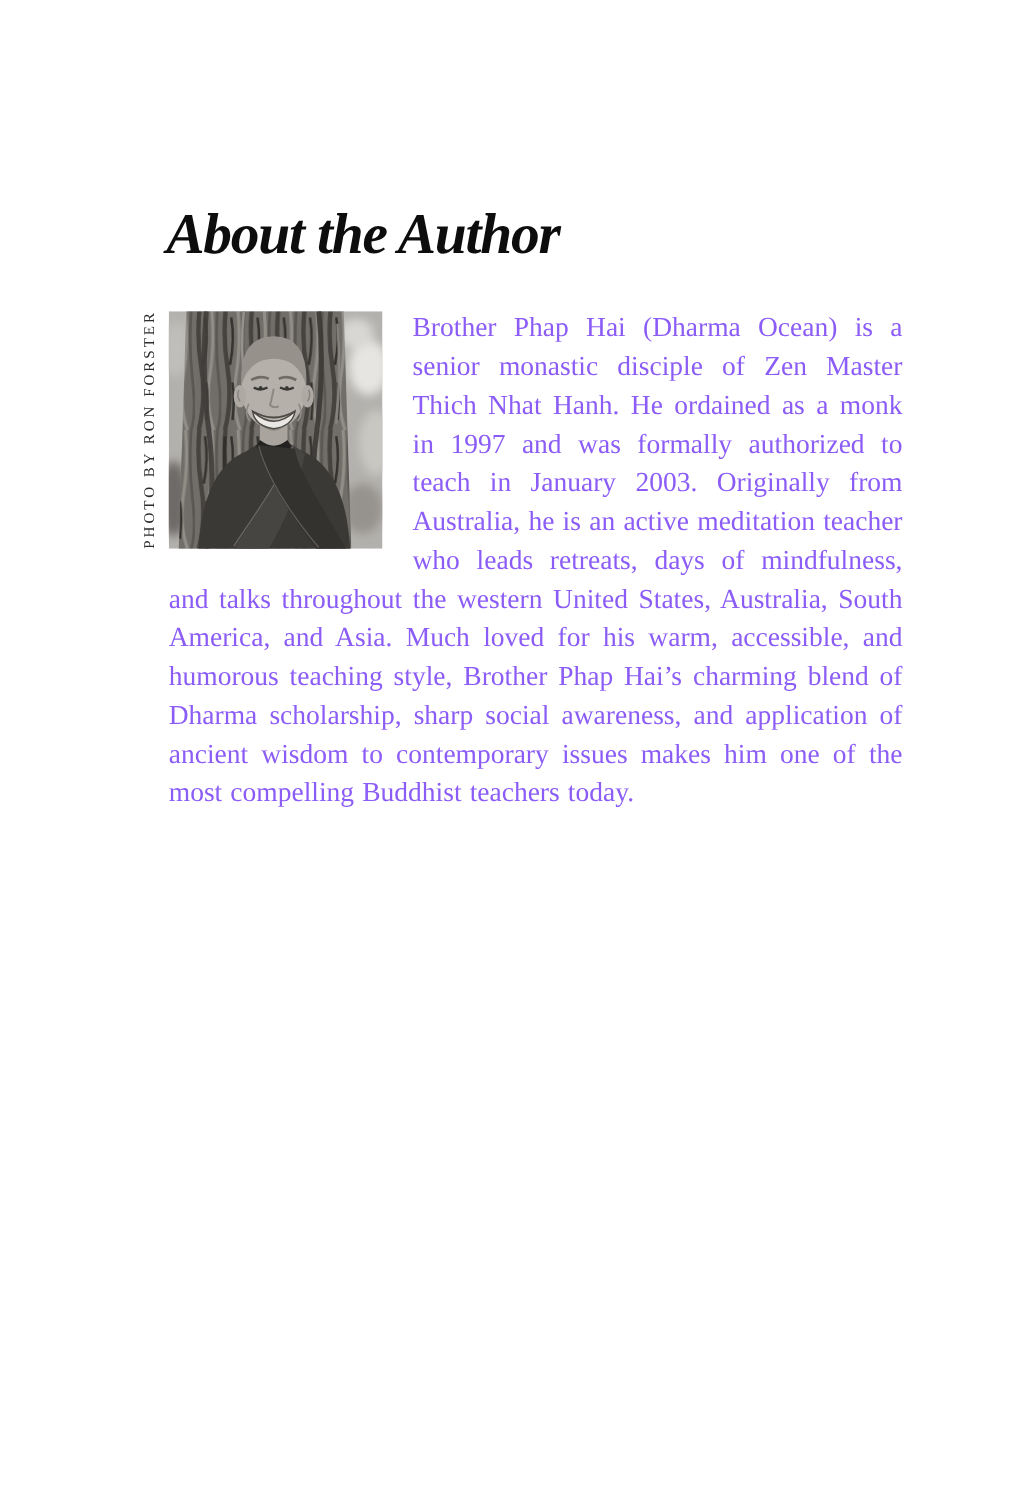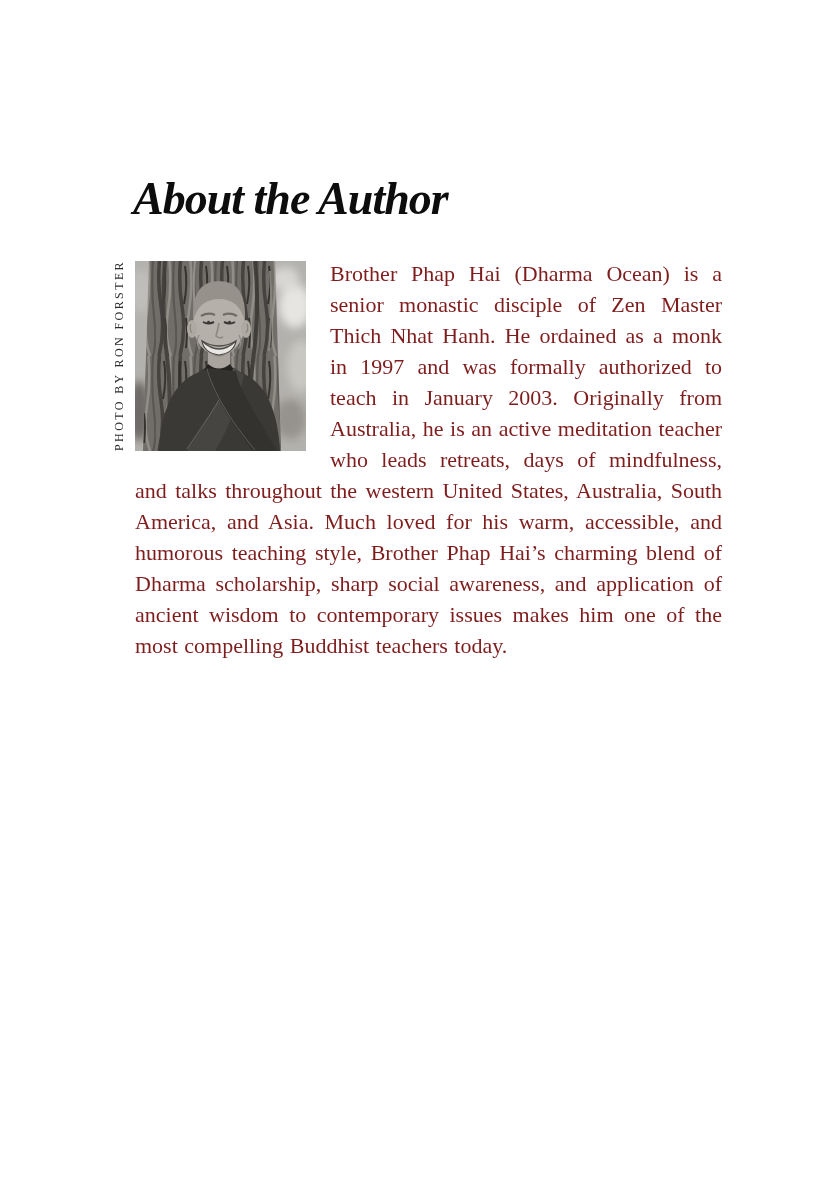--- a/index.html
+++ b/index.html
@@ -13,21 +13,21 @@
     width: 825px;
     height: 1200px;
     background: #ffffff;
     box-sizing: border-box;
     padding: 160px 103px 0 135px;
     overflow: hidden;
     font-family: "Liberation Serif", serif;
   }
 
   .page-title {
-    margin: 12px 0 32px -2px;
+    margin: 0 0 32px -2px;
     font-family: "Liberation Serif", serif;
     font-style: italic;
     font-weight: 700;
     font-size: 46px;
     line-height: 54px;
     letter-spacing: -1px;
     color: #0d0d0d;
   }
 
   .photo-block {
@@ -56,21 +56,21 @@
     font-size: 12px;
     letter-spacing: 2.4px;
     color: #2d2d2d;
   }
 
   .bio-paragraph {
     margin: 0;
     text-align: justify;
     font-size: 22px;
     line-height: 31px;
-    color: #7f1d1d;
+    color: #8b5cf6;
     word-spacing: 1px;
   }
 </style>
 </head>
 <body>
 
 <div class="page">
 
   <h1 class="page-title">About the Author</h1>
 

